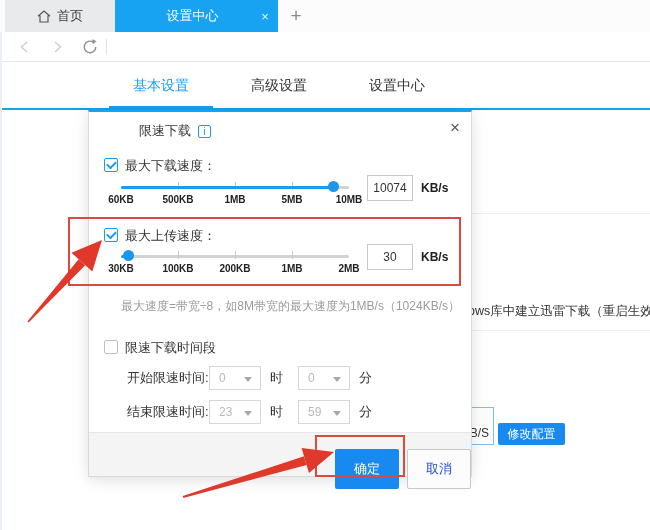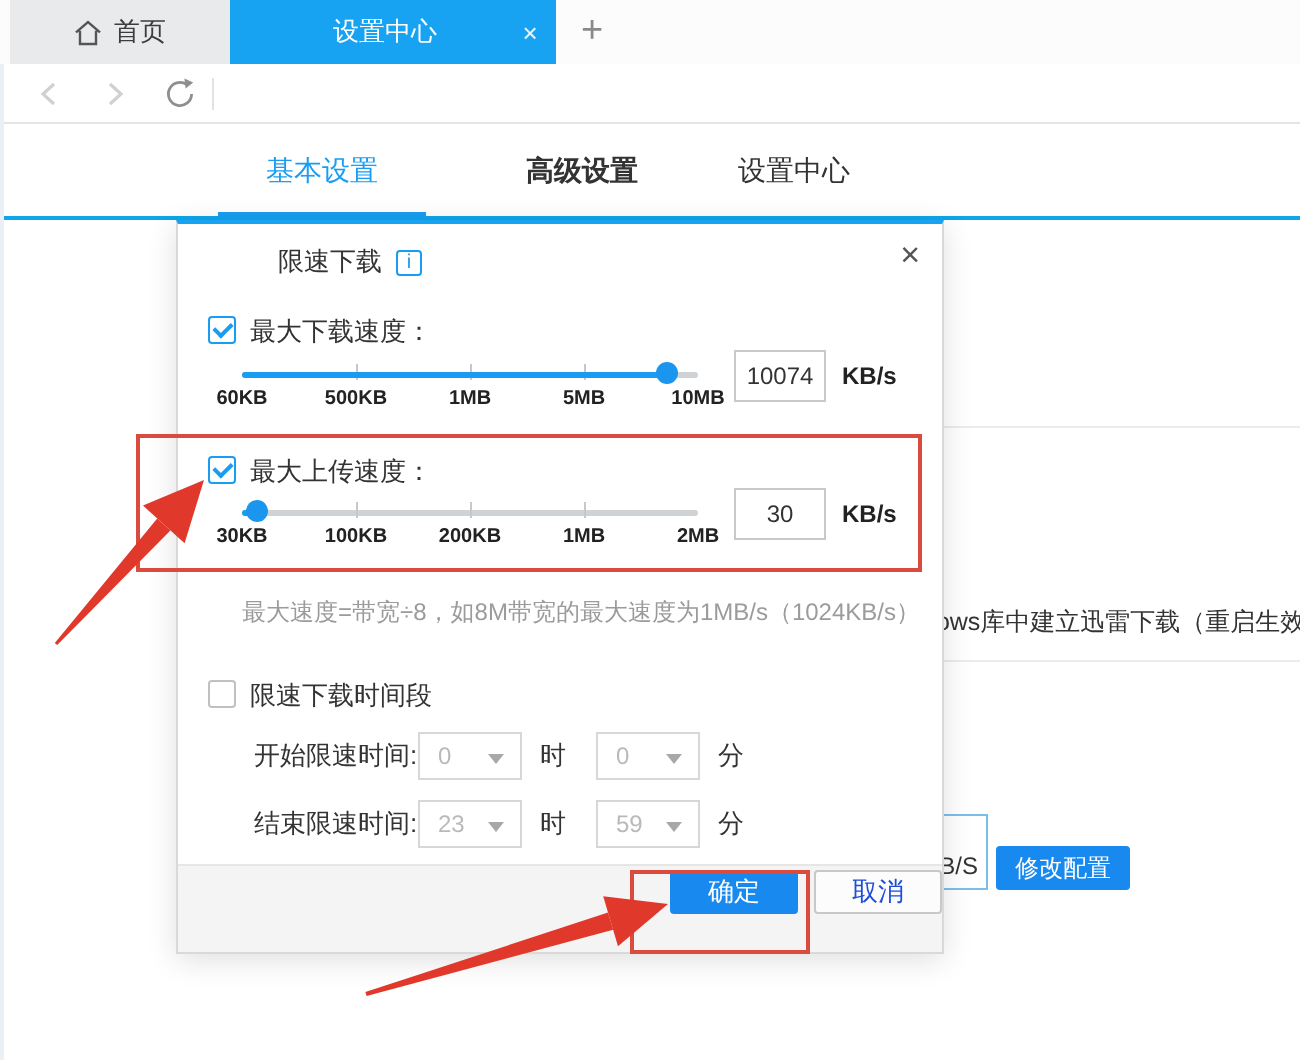--- a/index.html
+++ b/index.html
@@ -21,21 +21,21 @@
   .navbar { position:absolute; top:32px; left:0; right:0; height:30px; background:#fff; border-bottom:1px solid #e5e5e5; }
   .nav-ic { position:absolute; top:0; height:30px; display:flex; align-items:center; justify-content:center; }
   .nav-back { left:12px; width:24px; } .nav-fwd { left:46px; width:24px; } .nav-refresh { left:78px; width:24px; }
   .nav-sep { position:absolute; left:106px; top:7px; width:1px; height:16px; background:#e2e2e2; }
 
   
   .settingsrow { position:absolute; top:62px; left:0; right:0; height:48px; background:#fff; border-bottom:2px solid #0ea5e9; }
   .set-tab { position:absolute; top:0; height:48px; display:flex; align-items:center; justify-content:center;
     font-size:14px; color:#333; cursor:default; }
   .set-tab.t1 { left:109px; width:104px; color:#189df2; }
-  .set-tab.t2 { left:246px; width:90px;font-weight:bold; }
+  .set-tab.t2 { left:234px; width:90px; }
   .set-tab.t3 { left:352px; width:90px; }
   .set-underline { position:absolute; left:109px; bottom:-1px; width:104px; height:3px; background:#189df2; }
 
   
   .bg-divider1 { position:absolute; top:213px; left:455px; right:0; height:1px; background:#ececec; }
   .bg-divider2 { position:absolute; top:330px; left:455px; right:0; height:1px; background:#ececec; }
   .bg-text { position:absolute; top:303px; left:461px; font-size:12.5px; color:#333; white-space:nowrap; }
   .bg-unitbox { position:absolute; left:457px; top:407px; width:37px; height:38px; border:1px solid #7dbdec; background:#fff; }
   .bg-unitbox span { position:absolute; right:4px; bottom:4px; font-size:12px; color:#333; }
   .bg-modify { position:absolute; left:498px; top:423px; width:67px; height:22px; background:#1789ef; color:#fff;
@@ -71,21 +71,21 @@
   .dlg-note { position:absolute; left:32px; top:186px; font-size:12px; color:#9b9b9b; }
 
   .trow-label { position:absolute; left:38px; font-size:13px; color:#333; }
   .dd { position:absolute; width:52px; height:24px; border:1px solid #d7d7d7; background:#fff; font-size:12px;
     color:#b9b9b9; display:flex; align-items:center; padding-left:9px; }
   .dd .caret { position:absolute; right:8px; top:10px; width:0; height:0;
     border-left:4px solid transparent; border-right:4px solid transparent; border-top:5px solid #a8a8a8; }
   .dd-unit { position:absolute; font-size:13px; color:#333; }
 
   .dlg-footer { position:absolute; left:0; right:0; bottom:0; height:44px; background:#f4f4f4; border-top:1px solid #e6e6e6; }
-  .btn { position:absolute; top:2px; width:64px; height:22px; font-size:13px;
+  .btn { position:absolute; top:16px; width:64px; height:40px; font-size:13px;
     display:flex; align-items:center; justify-content:center; border-radius:2px; cursor:default; }
   .btn-ok { left:246px; background:#1789ef; color:#fff; }
   .btn-cancel { left:318px; background:#fcfcfc; border:1px solid #c8c8c8; color:#1d4ed8; }
 
   
   .red-rect { position:absolute; border:2px solid #da4b3f; z-index:30; pointer-events:none; }
   .red-rect1 { left:68px; top:217px; width:393px; height:69px; }
   .red-rect2 { left:315px; top:435px; width:90px; height:42px; }
   .arrows { position:absolute; left:0; top:0; z-index:31; pointer-events:none; }
 </style>

